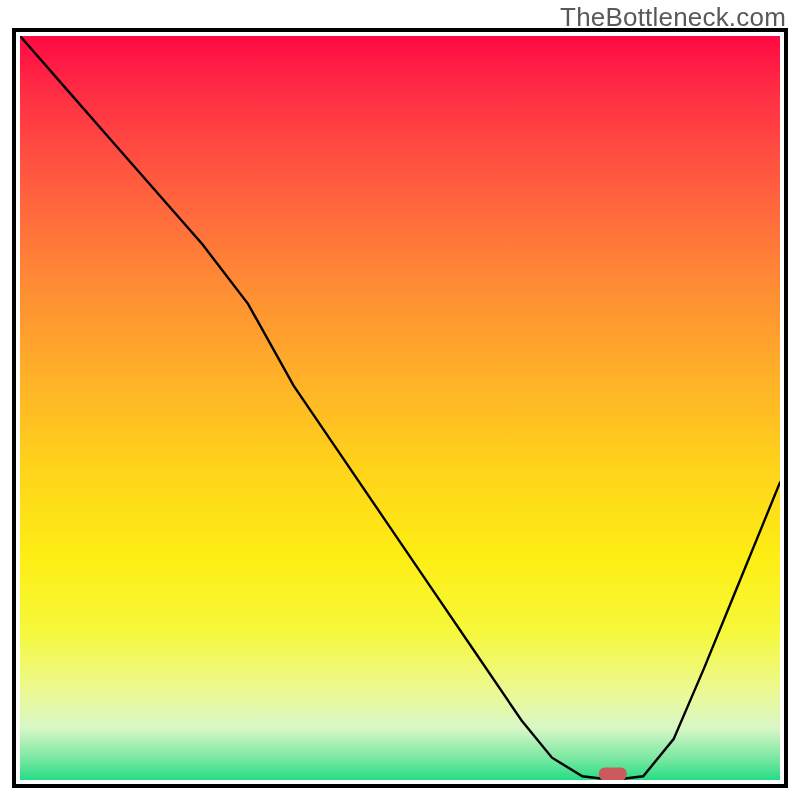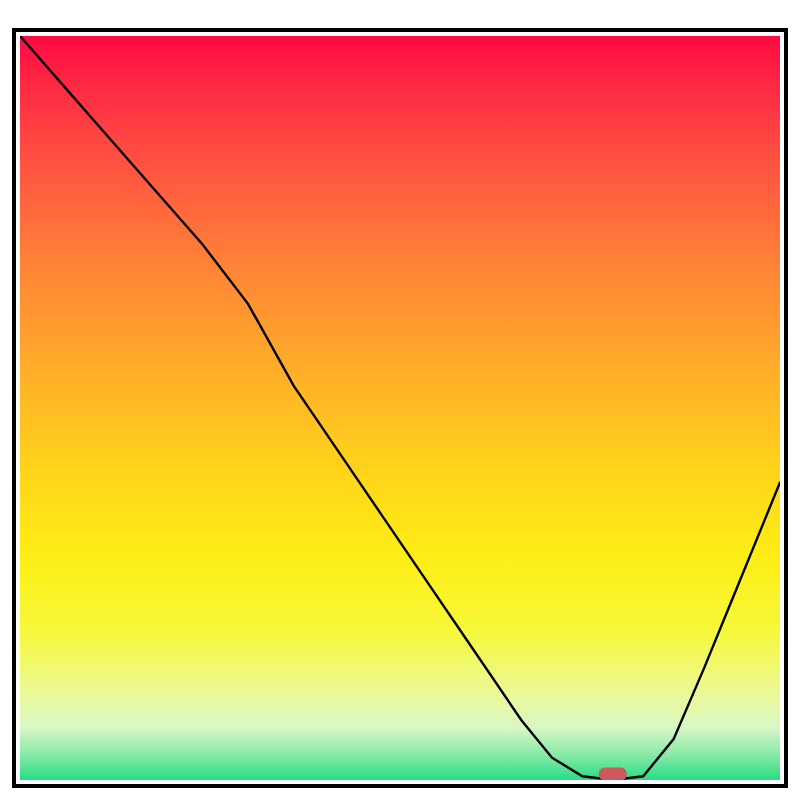--- a/index.html
+++ b/index.html
@@ -78,20 +78,21 @@
   }
   .mark {
     fill: #cc5a5c;
     stroke: none;
   }
 </style>
 </head>
 <body>
 
 <div class="stage">
+  <div class="watermark">TheBottleneck.com</div>
 
   <div class="frame">
     <div class="plot">
       <div class="gradient"></div>
       <svg class="curve-svg" viewBox="0 0 760 744" preserveAspectRatio="none">
         <path class="curve-path" d="M 0.0 0.0 L 45.6 52.1 L 91.2 104.2 L 136.8 156.2 L 182.4 208.3 L 228.0 267.8 L 273.6 349.7 L 319.2 416.6 L 364.8 483.6 L 410.4 550.6 L 456.0 617.5 L 501.6 684.5 L 532.0 721.7 L 562.4 740.3 L 592.8 744.0 L 623.2 740.3 L 653.6 703.1 L 684.0 632.4 L 714.4 558.0 L 744.8 483.6 L 760.0 446.4"></path>
         <rect class="mark" y="731.5" width="28" height="13" rx="6" ry="6" x="578.8"></rect>
       </svg>
     </div>
   </div>

